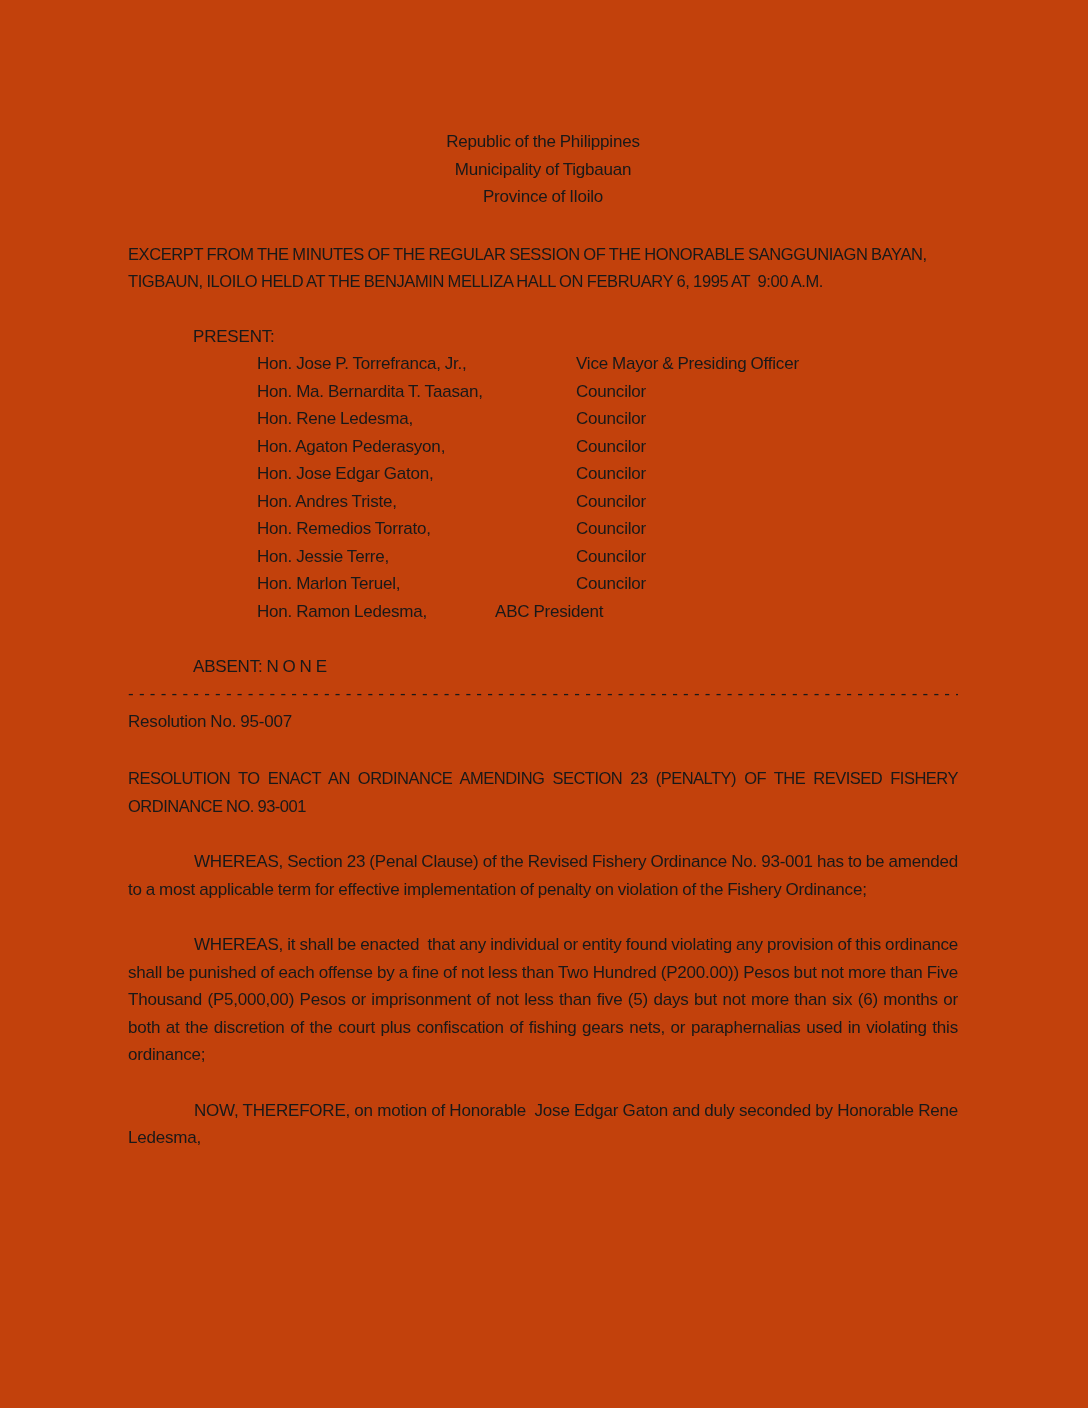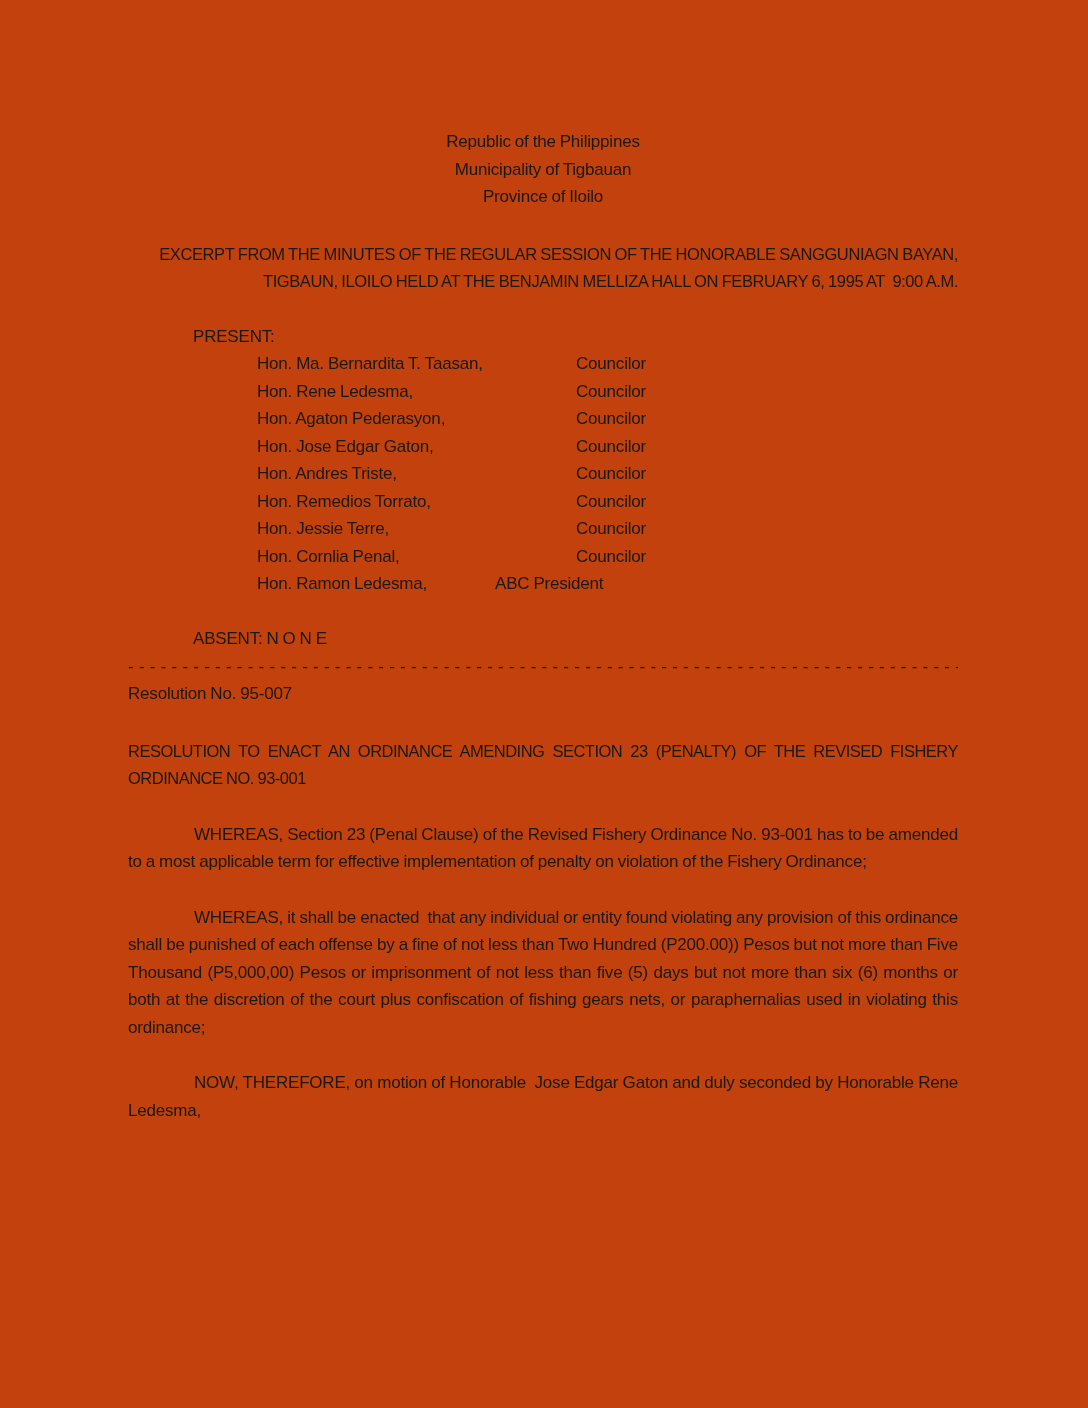--- a/index.html
+++ b/index.html
@@ -22,21 +22,21 @@
     top: 128px;
     width: 830px;
     font-size: 17px;
     line-height: 27.5px;
     letter-spacing: -0.2px;
     word-spacing: -0.5px;
   }
   .doc-header { text-align: center; }
   .excerpt {
     margin-top: 30px;
-    text-align: right;
+    text-align: left;
     font-size: 16.5px;
     letter-spacing: -0.4px;
     word-spacing: -0.5px;
   }
   .present-label { margin-top: 27px; padding-left: 65px; }
   .attendees { }
   .att-row { position: relative; height: 27.5px; }
   .att-name { position: absolute; left: 129px; white-space: nowrap; }
   .att-pos  { position: absolute; left: 448px; white-space: nowrap; }
   .att-row:last-child .att-pos { left: 367px; }
@@ -72,20 +72,24 @@
       <div>Municipality of Tigbauan</div>
       <div>Province of Iloilo</div>
     </div>
 
     <p class="excerpt">EXCERPT FROM THE MINUTES OF THE REGULAR SESSION OF THE HONORABLE SANGGUNIAGN BAYAN, TIGBAUN, ILOILO HELD AT THE BENJAMIN MELLIZA HALL ON FEBRUARY 6, 1995 AT&nbsp; 9:00 A.M.</p>
 
     <div class="present-label">PRESENT:</div>
 
     <div class="attendees">
 
+        <div class="att-row">
+          <span class="att-name">Hon. Jose P. Torrefranca, Jr.,</span>
+          <span class="att-pos">Vice Mayor &amp; Presiding Officer</span>
+        </div>
 
         <div class="att-row">
           <span class="att-name">Hon. Ma. Bernardita T. Taasan,</span>
           <span class="att-pos">Councilor</span>
         </div>
 
         <div class="att-row">
           <span class="att-name">Hon. Rene Ledesma,</span>
           <span class="att-pos">Councilor</span>
         </div>
@@ -109,21 +113,21 @@
           <span class="att-name">Hon. Remedios Torrato,</span>
           <span class="att-pos">Councilor</span>
         </div>
 
         <div class="att-row">
           <span class="att-name">Hon. Jessie Terre,</span>
           <span class="att-pos">Councilor</span>
         </div>
 
         <div class="att-row">
-          <span class="att-name">Hon. Cornlia Penal,</span>
+          <span class="att-name">Hon. Marlon Teruel,</span>
           <span class="att-pos">Councilor</span>
         </div>
 
         <div class="att-row">
           <span class="att-name">Hon. Ramon Ledesma,</span>
           <span class="att-pos">ABC President</span>
         </div>
 
       </div>
 

